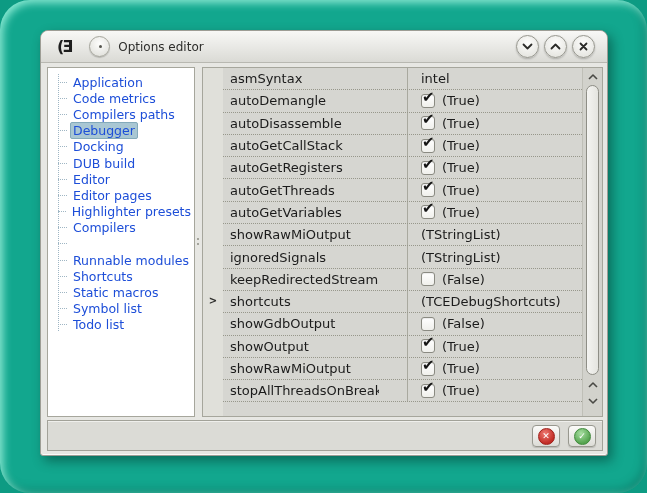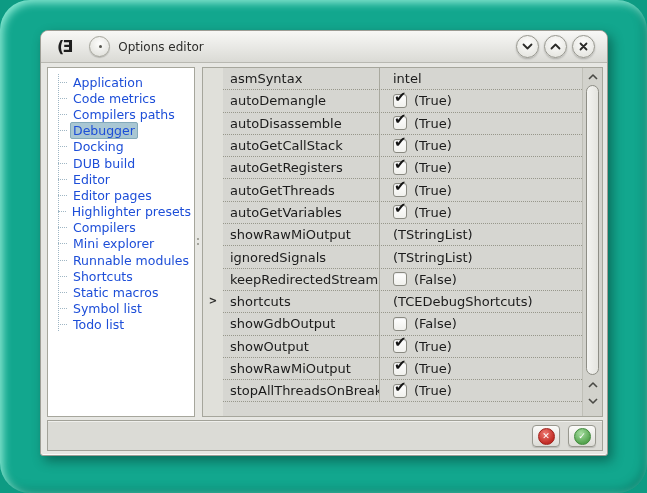--- a/index.html
+++ b/index.html
@@ -48,21 +48,21 @@
   .splitter i { position:absolute; left:2px; width:2px; height:2px; background:#8E8E85; border-radius:50%; }
 
   
   .grid { position:absolute; left:161px; top:36px; width:401px; height:350px;
           background:#D6D6D1; border:1px solid #A6A69C; overflow:hidden; }
   .gutter { position:absolute; left:0; top:0; bottom:0; width:20px; background:#E0E0DA; }
   .expand-arrow { position:absolute; left:0; width:20px; text-align:center; font-size:10px;
                   font-weight:bold; color:#2F2F2D; }
   .rows { position:absolute; left:20px; top:0; width:359px; }
   .grow { display:flex; height:22.3px; border-bottom:1px dotted #97978B; align-items:center;
-          font-size:13px; color:#1B1B1B; }
+          font-size:13px; color:#1B1B1B;gap:28px; }
   .gkey { width:156px; padding-left:7px; white-space:nowrap; overflow:hidden; }
   .gval { flex:1; display:flex; align-items:center; border-left:1px solid #A9A99F;
           padding-left:13px; height:100%; white-space:nowrap; }
   .cb { position:relative; width:14px; height:14px; margin-right:7px; flex:none;
         background:linear-gradient(#FFFFFF,#F0F0EC); border:1px solid #8A8A82; border-radius:3px;
         box-shadow: inset 0 1px 1px rgba(0,0,0,.08); }
   .cb .tick { position:absolute; top:-7px; left:0px; font-size:15px; font-weight:bold; color:#141414; }
 
   
   .vscroll { position:absolute; right:0; top:0; bottom:0; width:20px; background:#D2D2CC;
@@ -161,21 +161,20 @@
           <div class="titem">
             <span class="stub"></span>
             <span class="lbl">Highlighter presets</span>
           </div>
           <div class="titem">
             <span class="stub"></span>
             <span class="lbl">Compilers</span>
           </div>
           <div class="titem">
             <span class="stub"></span>
-            <span class="lbl">Mini explorer</span>
           </div>
           <div class="titem">
             <span class="stub"></span>
             <span class="lbl">Runnable modules</span>
           </div>
           <div class="titem">
             <span class="stub"></span>
             <span class="lbl">Shortcuts</span>
           </div>
           <div class="titem">

